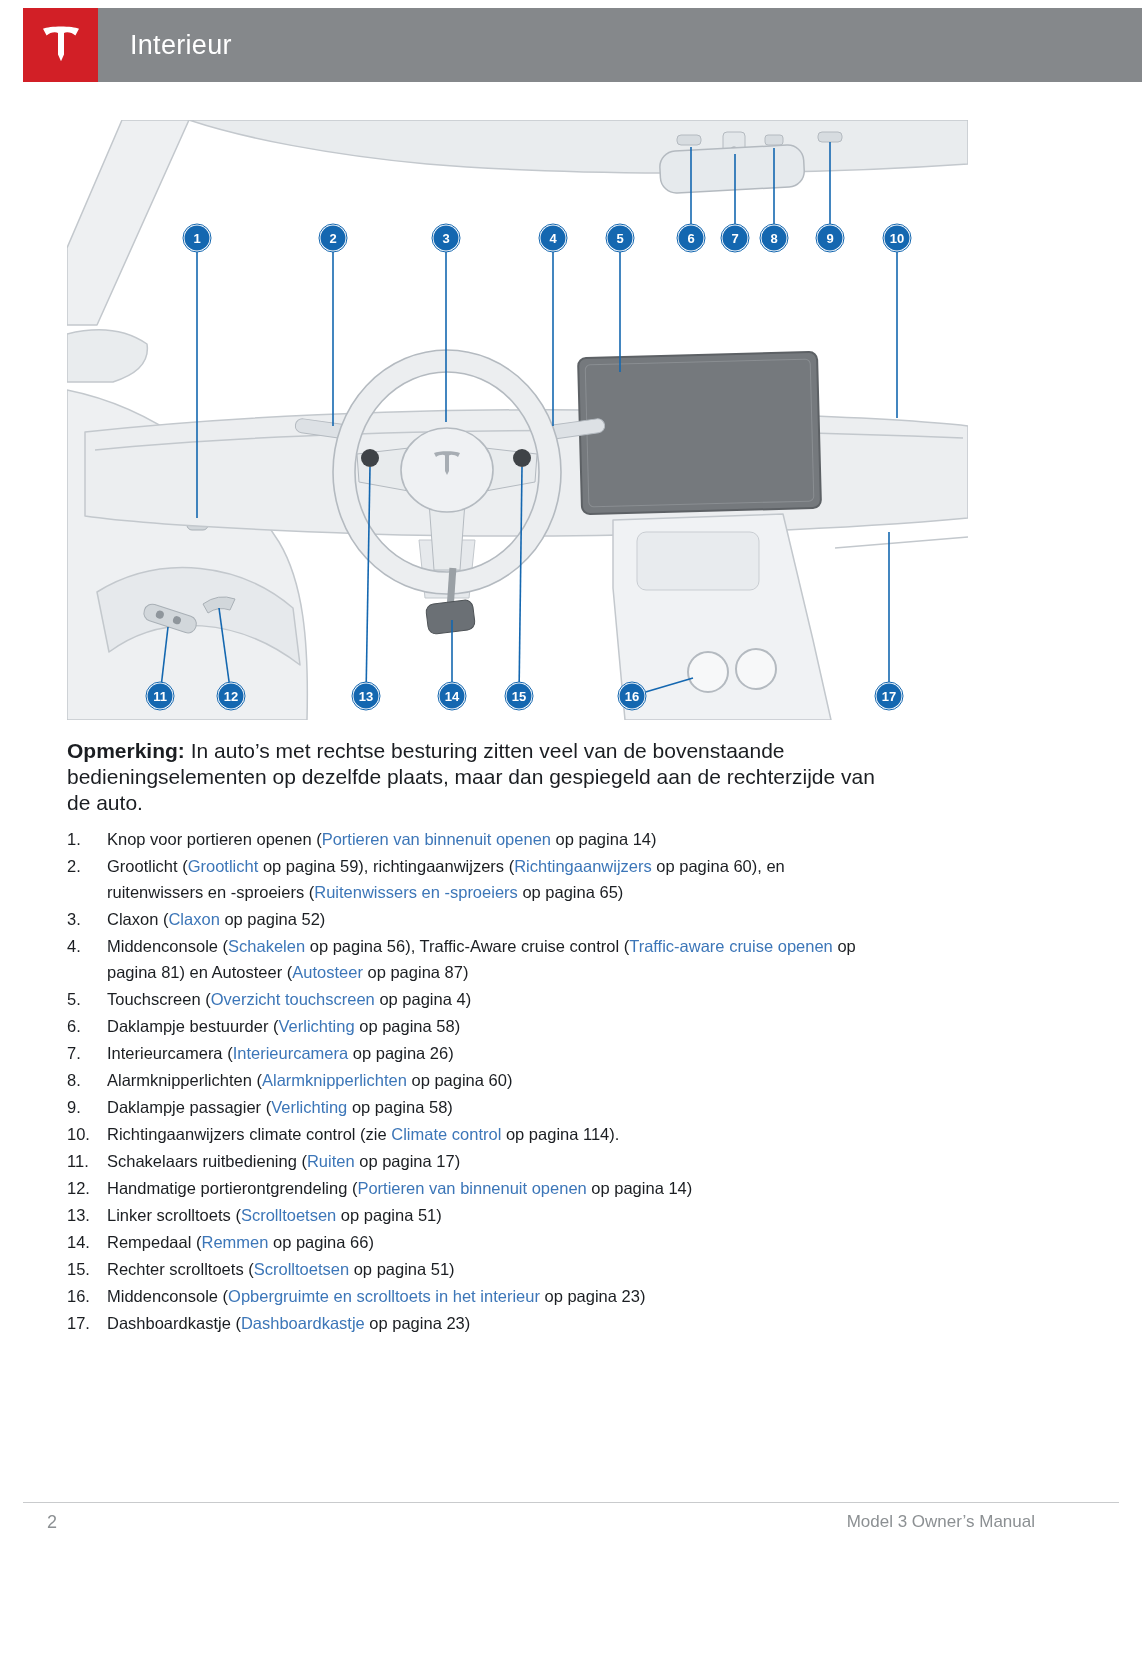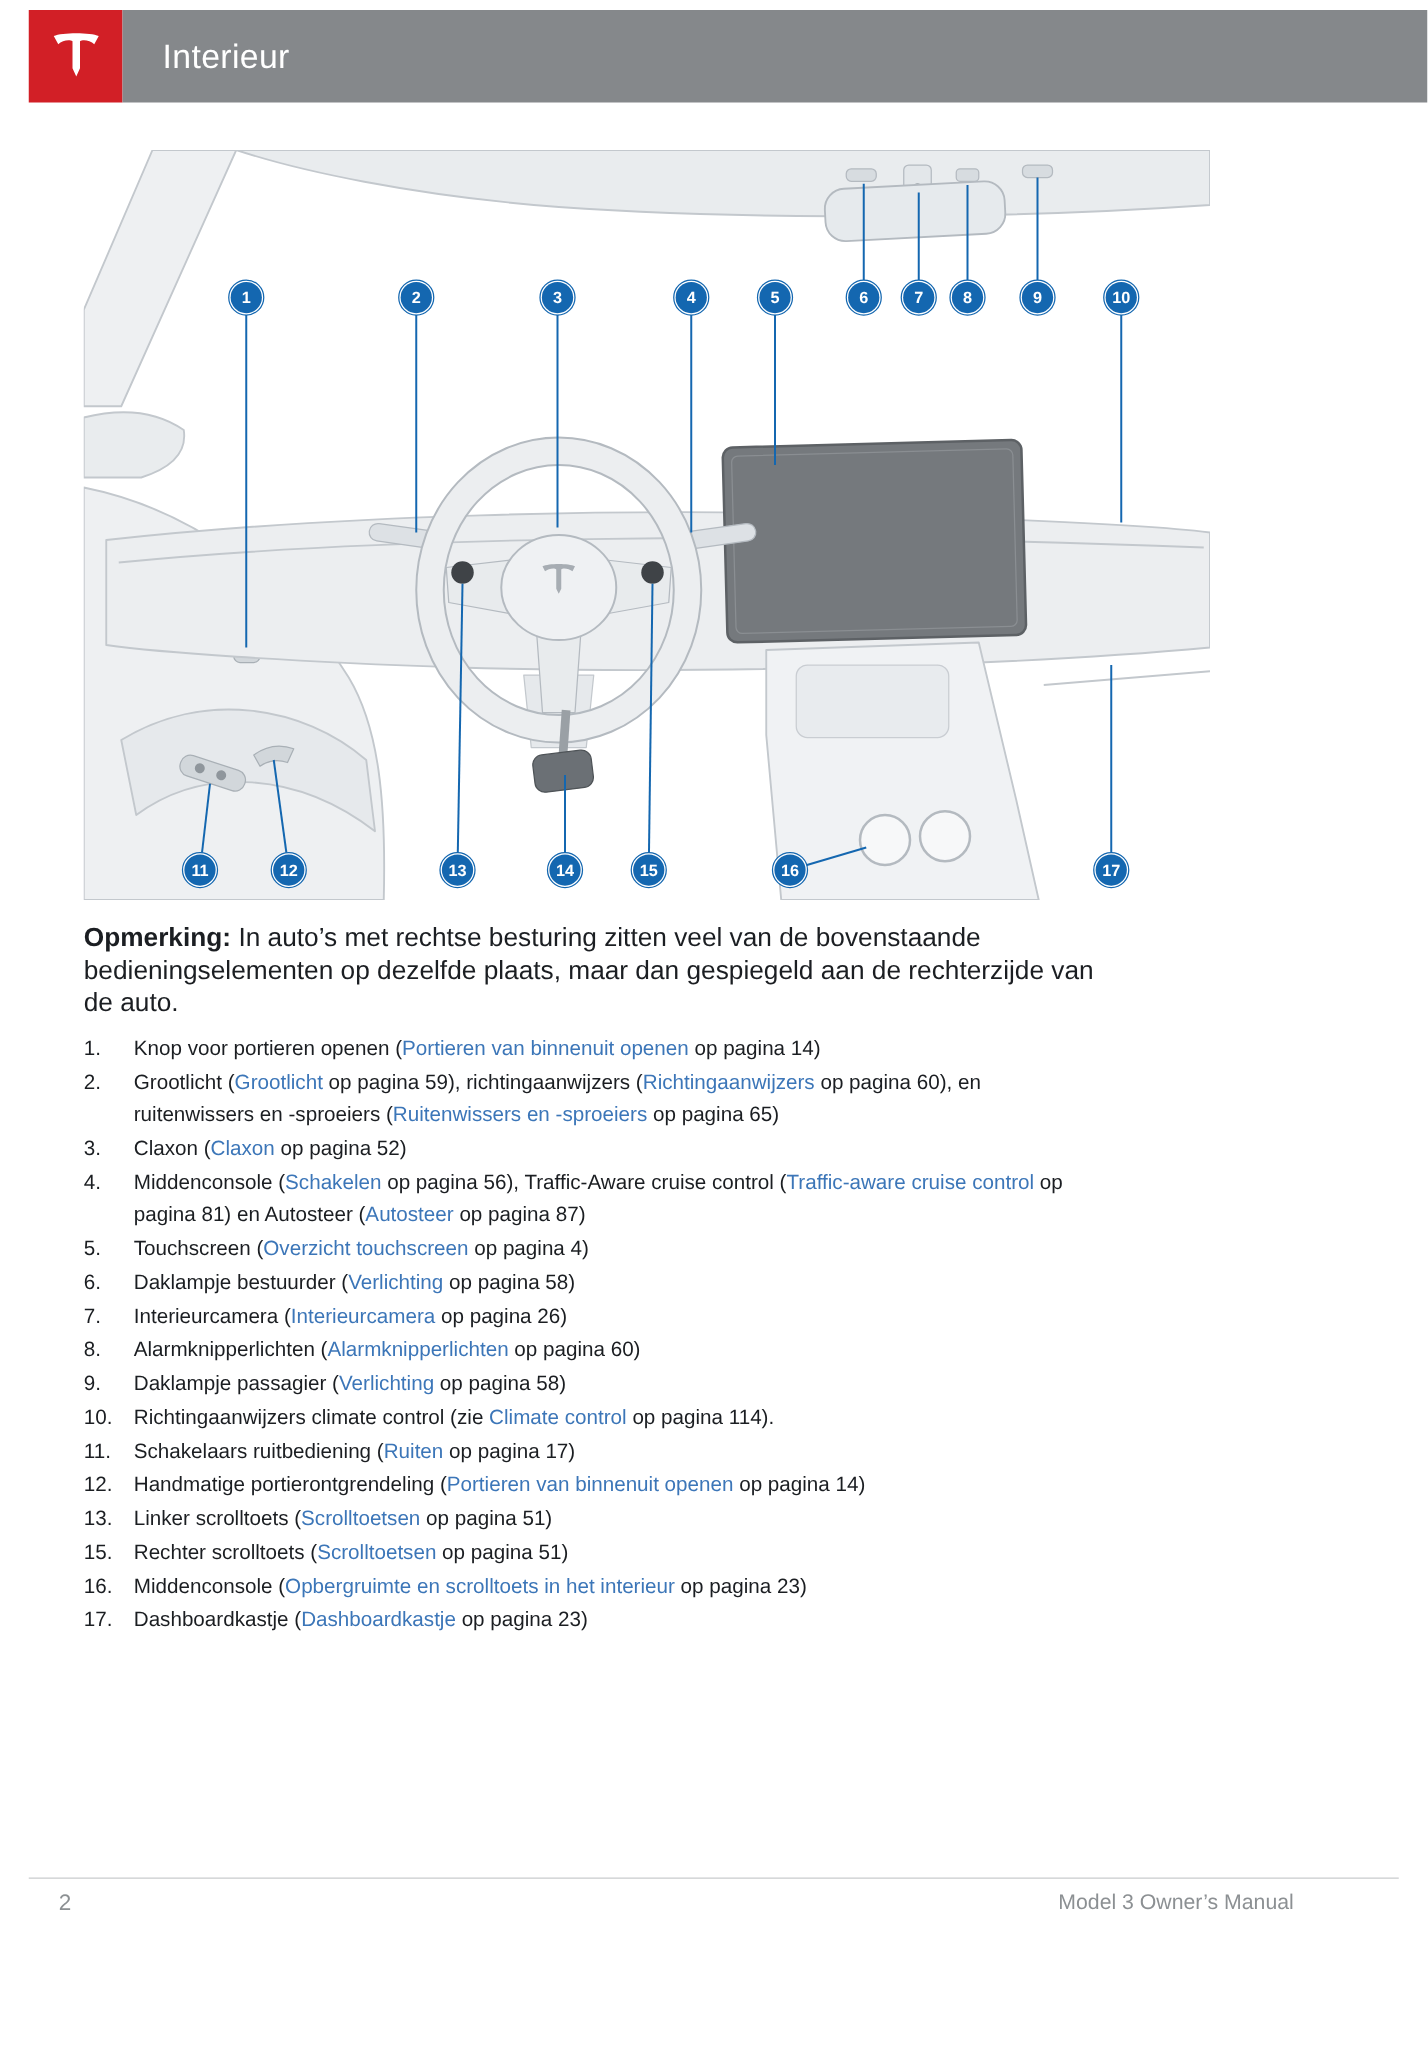--- a/index.html
+++ b/index.html
@@ -189,21 +189,21 @@
     <div class="row">
       <span class="num">2.</span>
       <span class="txt"><span>Grootlicht (</span><span class="link">Grootlicht</span><span> op pagina 59), richtingaanwijzers (</span><span class="link">Richtingaanwijzers</span><span> op pagina 60), en ruitenwissers en -sproeiers (</span><span class="link">Ruitenwissers en -sproeiers</span><span> op pagina 65)</span></span>
     </div>
     <div class="row">
       <span class="num">3.</span>
       <span class="txt"><span>Claxon (</span><span class="link">Claxon</span><span> op pagina 52)</span></span>
     </div>
     <div class="row">
       <span class="num">4.</span>
-      <span class="txt"><span>Middenconsole (</span><span class="link">Schakelen</span><span> op pagina 56), Traffic-Aware cruise control (</span><span class="link">Traffic-aware cruise control</span><span> op pagina 81) en Autosteer (</span><span class="link">Autosteer</span><span> op pagina 87)</span></span>
+      <span class="txt"><span>Middenconsole (</span><span class="link">Schakelen</span><span> op pagina 56), Traffic-Aware cruise control (</span><span class="link">Traffic-aware cruise openen</span><span> op pagina 81) en Autosteer (</span><span class="link">Autosteer</span><span> op pagina 87)</span></span>
     </div>
     <div class="row">
       <span class="num">5.</span>
       <span class="txt"><span>Touchscreen (</span><span class="link">Overzicht touchscreen</span><span> op pagina 4)</span></span>
     </div>
     <div class="row">
       <span class="num">6.</span>
       <span class="txt"><span>Daklampje bestuurder (</span><span class="link">Verlichting</span><span> op pagina 58)</span></span>
     </div>
     <div class="row">
@@ -226,20 +226,24 @@
       <span class="num">11.</span>
       <span class="txt"><span>Schakelaars ruitbediening (</span><span class="link">Ruiten</span><span> op pagina 17)</span></span>
     </div>
     <div class="row">
       <span class="num">12.</span>
       <span class="txt"><span>Handmatige portierontgrendeling (</span><span class="link">Portieren van binnenuit openen</span><span> op pagina 14)</span></span>
     </div>
     <div class="row">
       <span class="num">13.</span>
       <span class="txt"><span>Linker scrolltoets (</span><span class="link">Scrolltoetsen</span><span> op pagina 51)</span></span>
+    </div>
+    <div class="row">
+      <span class="num">14.</span>
+      <span class="txt"><span>Rempedaal (</span><span class="link">Remmen</span><span> op pagina 66)</span></span>
     </div>
     <div class="row">
       <span class="num">15.</span>
       <span class="txt"><span>Rechter scrolltoets (</span><span class="link">Scrolltoetsen</span><span> op pagina 51)</span></span>
     </div>
     <div class="row">
       <span class="num">16.</span>
       <span class="txt"><span>Middenconsole (</span><span class="link">Opbergruimte en scrolltoets in het interieur</span><span> op pagina 23)</span></span>
     </div>
     <div class="row">

